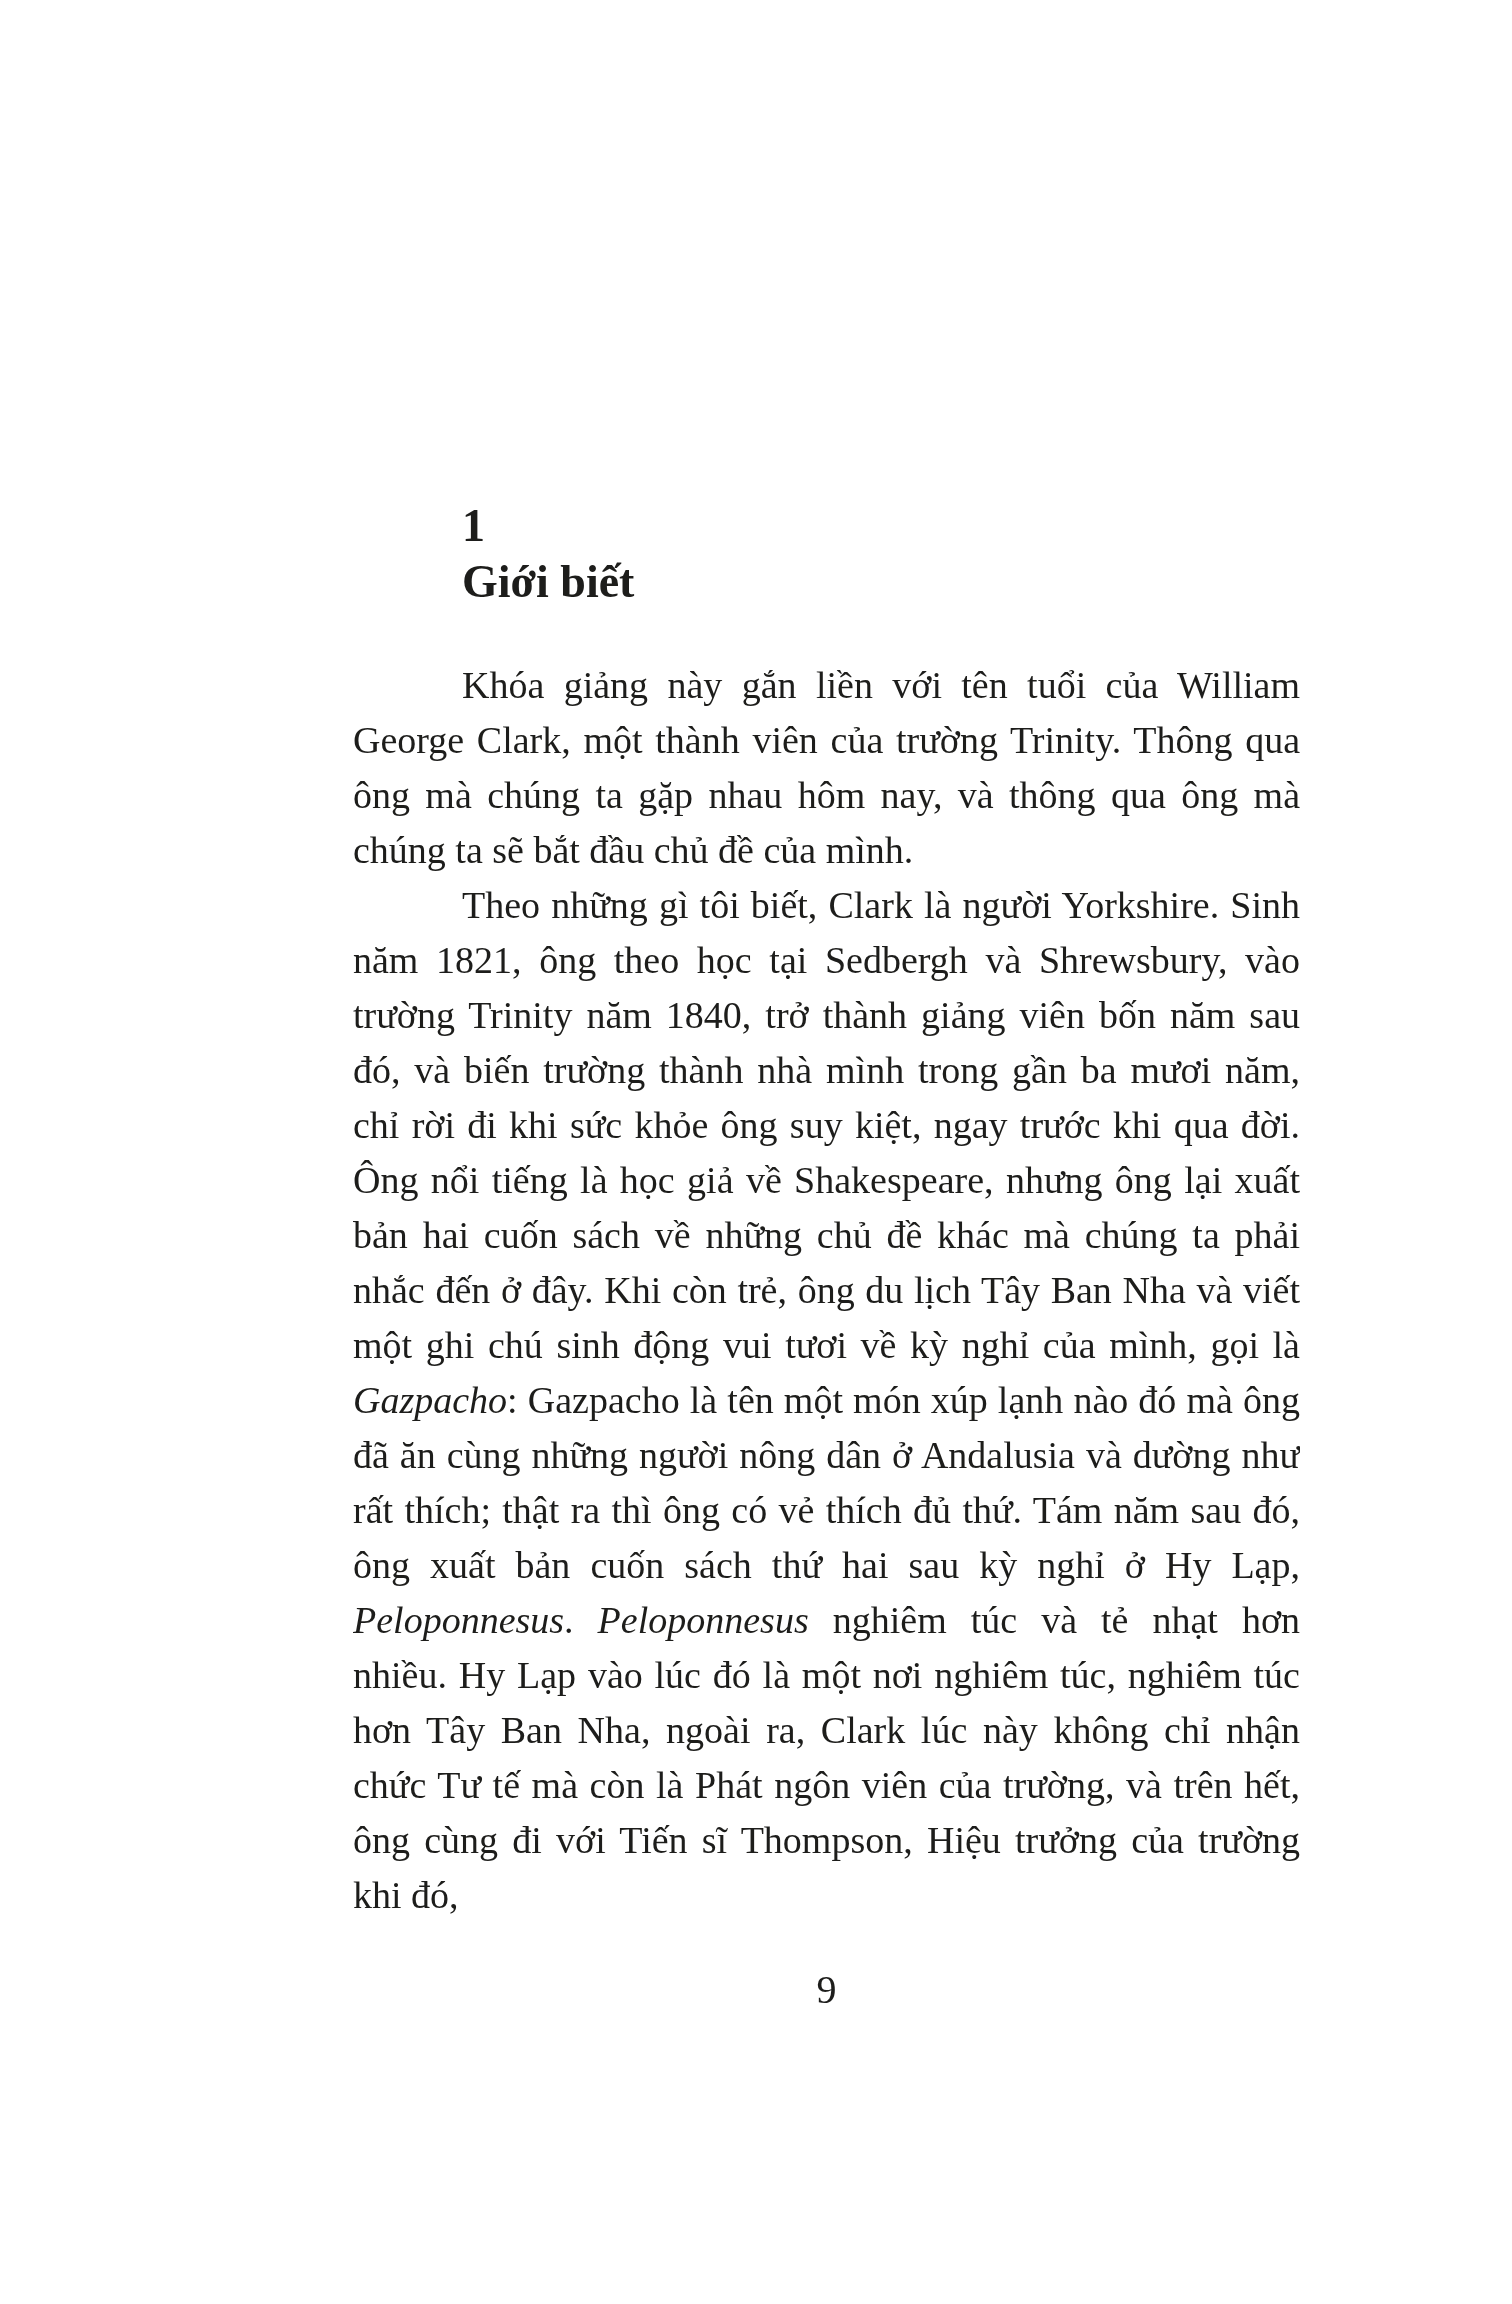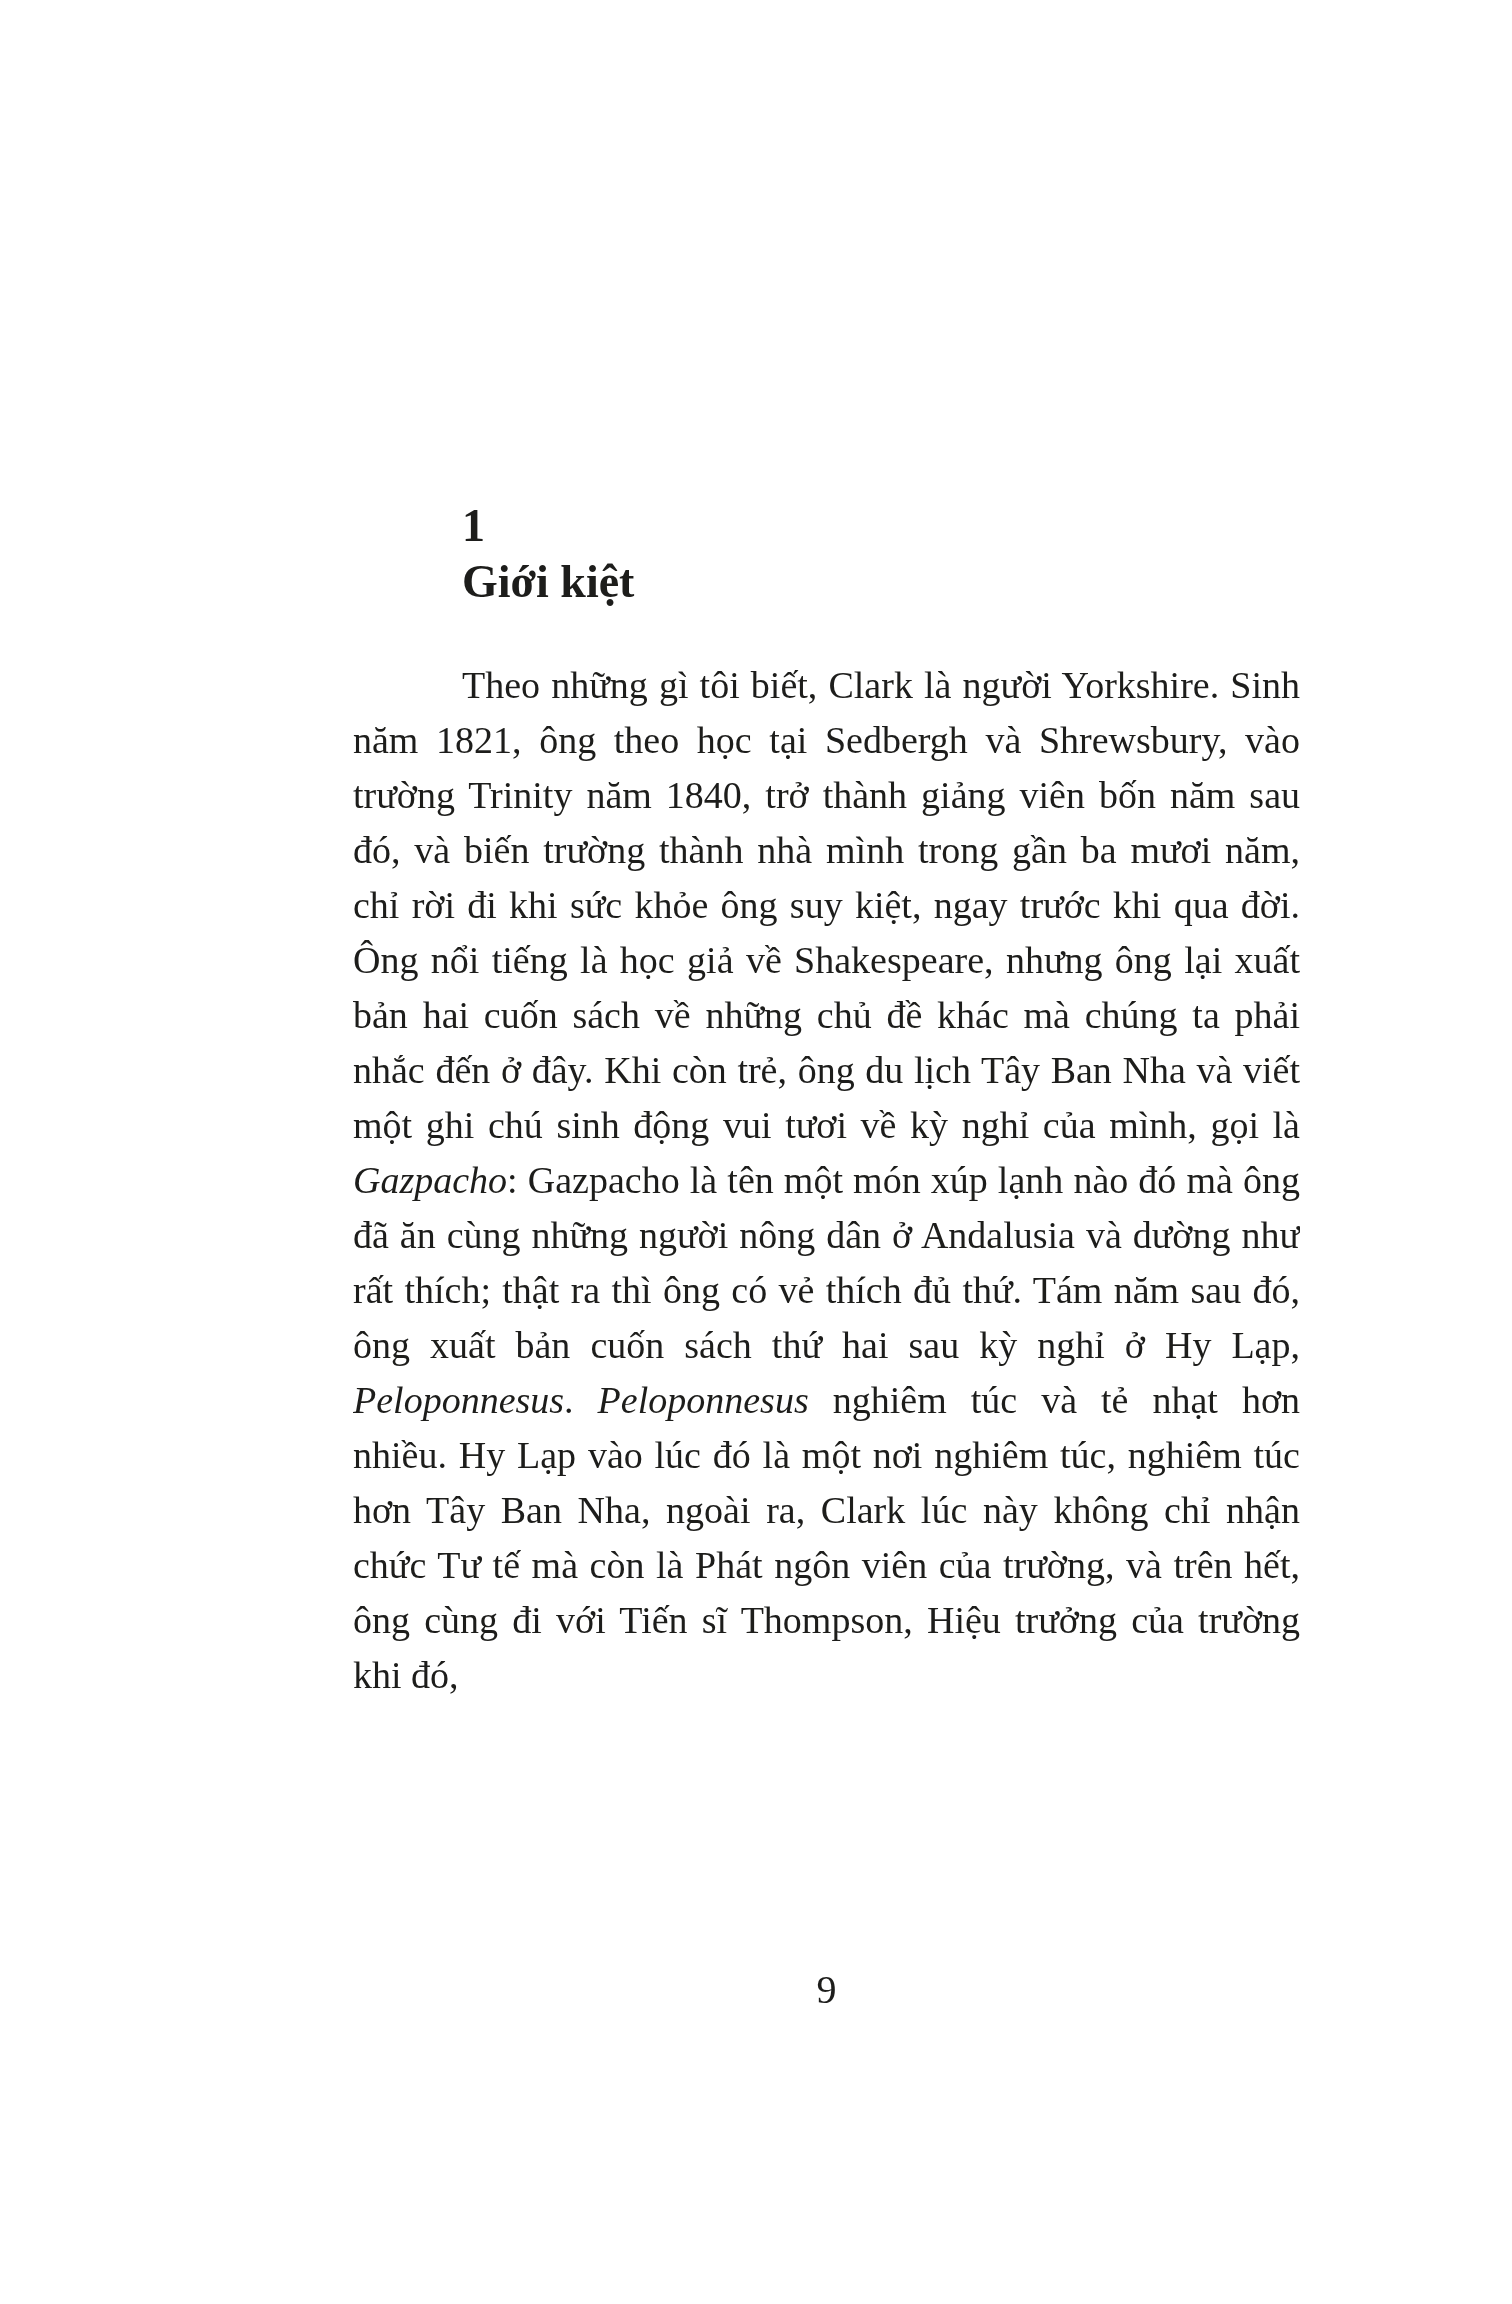--- a/index.html
+++ b/index.html
@@ -56,21 +56,22 @@
     font-size: 40px;
     line-height: 55px;
   }
 </style>
 </head>
 <body>
 
 <div class="page" style="background: rgb(255, 255, 255); color: rgb(29, 29, 27);">
   <div class="chapter-heading">
     <div class="chapter-number">1</div>
-    <div class="chapter-title">Giới kiệt</div>
+    <div class="chapter-title">Giới biết</div>
   </div>
 
   <div class="body-text">
+      <p><span>Khóa giảng này gắn liền với tên tuổi của William George Clark, một thành viên của trường Trinity. Thông qua ông mà chúng ta gặp nhau hôm nay, và thông qua ông mà chúng ta sẽ bắt đầu chủ đề của mình.</span></p>
       <p><span>Theo những gì tôi biết, Clark là người Yorkshire. Sinh năm 1821, ông theo học tại Sedbergh và Shrewsbury, vào trường Trinity năm 1840, trở thành giảng viên bốn năm sau đó, và biến trường thành nhà mình trong gần ba mươi năm, chỉ rời đi khi sức khỏe ông suy kiệt, ngay trước khi qua đời. Ông nổi tiếng là học giả về Shakespeare, nhưng ông lại xuất bản hai cuốn sách về những chủ đề khác mà chúng ta phải nhắc đến ở đây. Khi còn trẻ, ông du lịch Tây Ban Nha và viết một ghi chú sinh động vui tươi về kỳ nghỉ của mình, gọi là </span><em>Gazpacho</em><span>: Gazpacho là tên một món xúp lạnh nào đó mà ông đã ăn cùng những người nông dân ở Andalusia và dường như rất thích; thật ra thì ông có vẻ thích đủ thứ. Tám năm sau đó, ông xuất bản cuốn sách thứ hai sau kỳ nghỉ ở Hy Lạp, </span><em>Peloponnesus</em><span>. </span><em>Peloponnesus</em><span> nghiêm túc và tẻ nhạt hơn nhiều. Hy Lạp vào lúc đó là một nơi nghiêm túc, nghiêm túc hơn Tây Ban Nha, ngoài ra, Clark lúc này không chỉ nhận chức Tư tế mà còn là Phát ngôn viên của trường, và trên hết, ông cùng đi với Tiến sĩ Thompson, Hiệu trưởng của trường khi đó,</span></p>
     </div>
 
   <div class="page-number">9</div>
 </div>
 
 </body></html>

